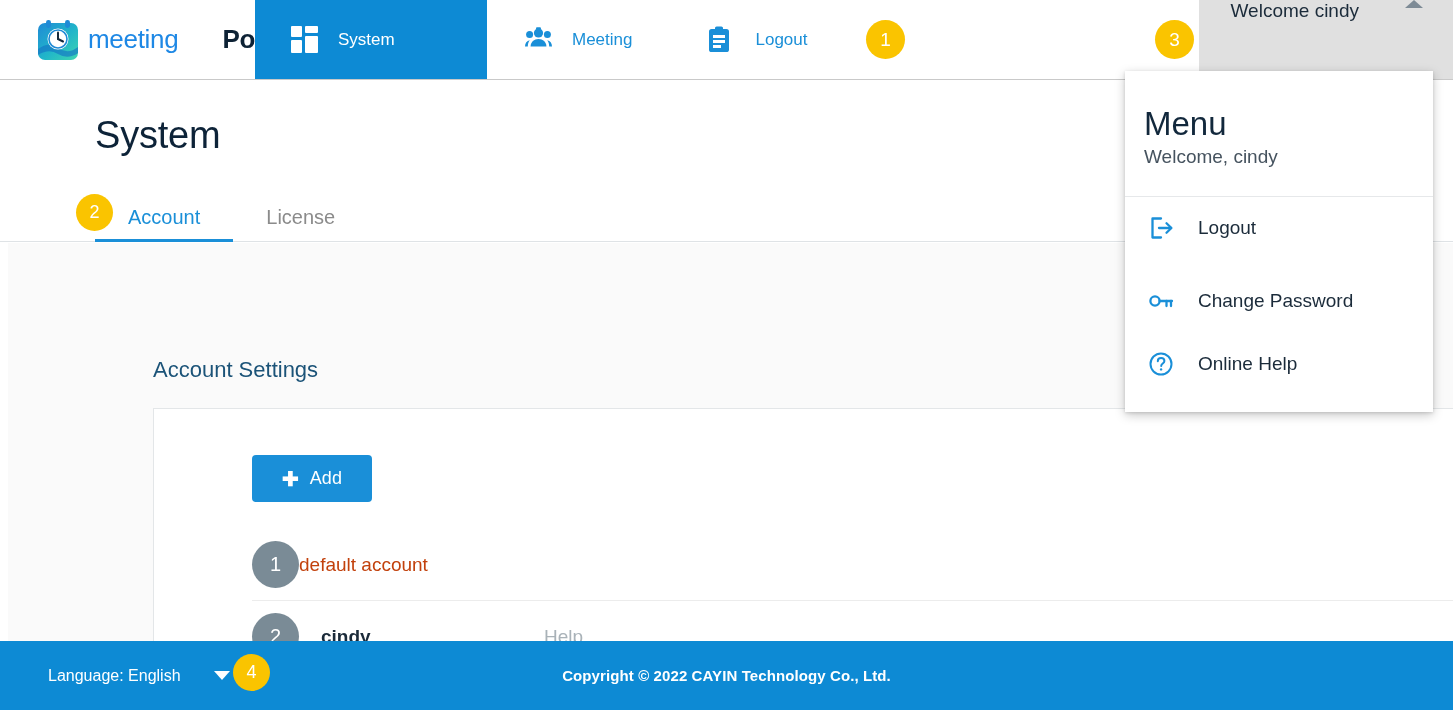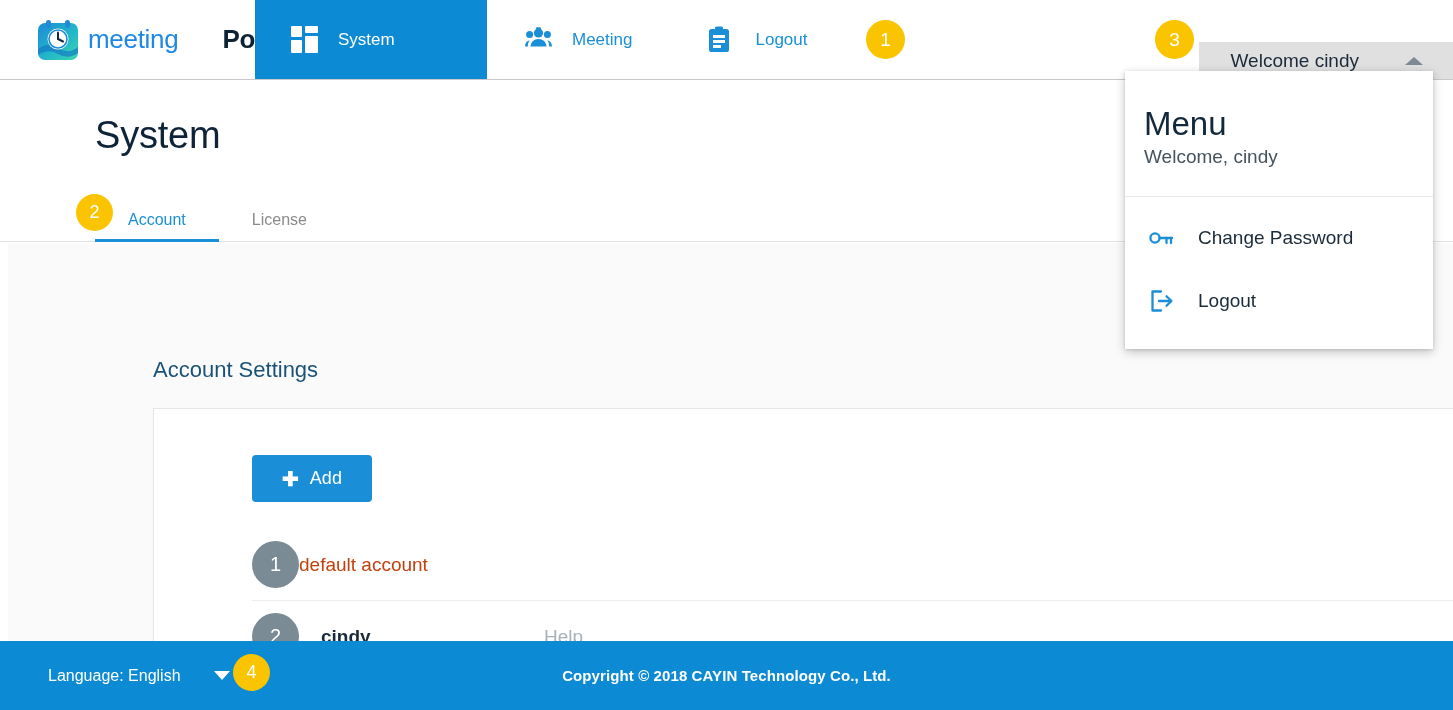--- a/index.html
+++ b/index.html
@@ -35,24 +35,24 @@
     cursor: pointer; user-select: none;
     position: relative;
   }
   .navitem.active { background: #0d8ad4; color: #ffffff; width: 232px; }
   .navitem .label { white-space: nowrap; }
   .navicon { width: 27px; height: 27px; flex: 0 0 27px; display:block; }
 
   .nav-spacer { flex: 1 1 auto; }
 
   .user-chip {
-    display: flex; align-items: center; gap: 46px;
+    display: flex; align-items: flex-start; gap: 46px;
     background: #e0e0e0; color: #1b2b3a;
     font-size: 19px; padding: 0 30px 0 32px;
-    min-width: 253px; cursor: pointer; user-select: none; margin-top: 42px;
+    min-width: 253px; cursor: pointer; user-select: none;
   }
   .user-chip .caret { width: 0; height: 0; border-left: 9px solid transparent; border-right: 9px solid transparent; border-bottom: 8px solid #7e8b96; }
 
   
   .badge {
     position: absolute;
     width: 39px; height: 39px; border-radius: 50%;
     background: #fac400; color: #ffffff;
     display: flex; align-items: center; justify-content: center;
     font-size: 19px; font-weight: 400;
@@ -70,21 +70,21 @@
     position: absolute; left: 95px; top: 33px;
     font-size: 38px; color: #0d2338; font-weight: 400; letter-spacing: -0.2px;
   }
 
   .tabs {
     position: absolute; left: 0; top: 112px; width: 1453px; height: 49px;
     border-bottom: 1px solid #dfe3e6;
     display: flex; align-items: flex-end; padding-left: 95px;
   }
   .tab {
-    font-size: 16px; padding: 0 33px 12px 33px; color: #8b8b8b;
+    font-size: 20px; padding: 0 33px 12px 33px; color: #8b8b8b;
     cursor: pointer; user-select: none; position: relative;
   }
   .tab.active { color: #1a8fd8; }
   .tab.active::after {
     content: ""; position: absolute; left: 0; right: 0; bottom: -1px; height: 3px; background: #1a8fd8;
   }
 
   .content-area {
     position: absolute; left: 8px; top: 162px; width: 1453px; height: 398px;
     background: #fafafa;
@@ -273,53 +273,63 @@
 
       </div>
     </div>
   </div>
 
   <div class="footer">
     <div class="lang">
       <span>Language: English</span>
       <span class="caret-down"></span>
     </div>
-    <div class="copyright">Copyright © 2018 CAYIN Technology Co., Ltd.</div>
+    <div class="copyright">Copyright © 2022 CAYIN Technology Co., Ltd.</div>
   </div>
 
   <div class="menu">
     <div class="menu-head">
       <div class="mh-title">Menu</div>
       <div class="mh-sub">Welcome, cindy</div>
     </div>
     <div class="menu-sep"></div>
+
+    <div class="menu-item">
+      <span class="micon">
+        <svg viewBox="0 0 26 26" width="26" height="26" fill="none" stroke="#1a8fd8" stroke-width="2.3">
+          <path d="M13 3.5H4.5v19H13" stroke-linecap="round" stroke-linejoin="round"></path>
+          <line x1="11" y1="13" x2="23" y2="13" stroke-linecap="round"></line>
+          <polyline points="18.5,8.2 23.4,13 18.5,17.8" stroke-linecap="round" stroke-linejoin="round"></polyline>
+        </svg>
+      </span>
+      <span>Logout</span>
+    </div>
 
     <div class="menu-item" style="margin-top:10px;">
       <span class="micon">
         <svg viewBox="0 0 26 26" width="26" height="26" fill="none" stroke="#1a8fd8" stroke-width="2.3">
           <circle cx="7" cy="13" r="4.6"></circle>
           <line x1="11.6" y1="13" x2="24" y2="13" stroke-linecap="round"></line>
           <line x1="18.5" y1="13" x2="18.5" y2="18" stroke-linecap="round"></line>
           <line x1="23" y1="13" x2="23" y2="18" stroke-linecap="round"></line>
         </svg>
       </span>
       <span>Change Password</span>
     </div>
 
     <div class="menu-item">
       <span class="micon">
-        <svg viewBox="0 0 26 26" width="26" height="26" fill="none" stroke="#1a8fd8" stroke-width="2.3">
-          <path d="M13 3.5H4.5v19H13" stroke-linecap="round" stroke-linejoin="round"></path>
-          <line x1="11" y1="13" x2="23" y2="13" stroke-linecap="round"></line>
-          <polyline points="18.5,8.2 23.4,13 18.5,17.8" stroke-linecap="round" stroke-linejoin="round"></polyline>
-        </svg>
-      </span>
-      <span>Logout</span>
-    </div>
-
+        <svg viewBox="0 0 26 26" width="26" height="26" fill="none" stroke="#1a8fd8" stroke-width="2">
+          <circle cx="13" cy="13" r="10.5"></circle>
+          <path d="M9.8 10.2c0-1.9 1.5-3.2 3.3-3.2 1.9 0 3.3 1.2 3.3 3 0 2.6-3.2 2.5-3.2 5" stroke-linecap="round"></path>
+          <circle cx="13.1" cy="18.4" r="1.2" fill="#1a8fd8" stroke="none"></circle>
+        </svg>
+      </span>
+      <span>Online Help</span>
+    </div>
   </div>
 
   <div class="badge" id="badge1">1</div>
   <div class="badge" id="badge2">2</div>
   <div class="badge" id="badge3">3</div>
   <div class="badge" id="badge4">4</div>
 
 </div>
 
 </body></html>

